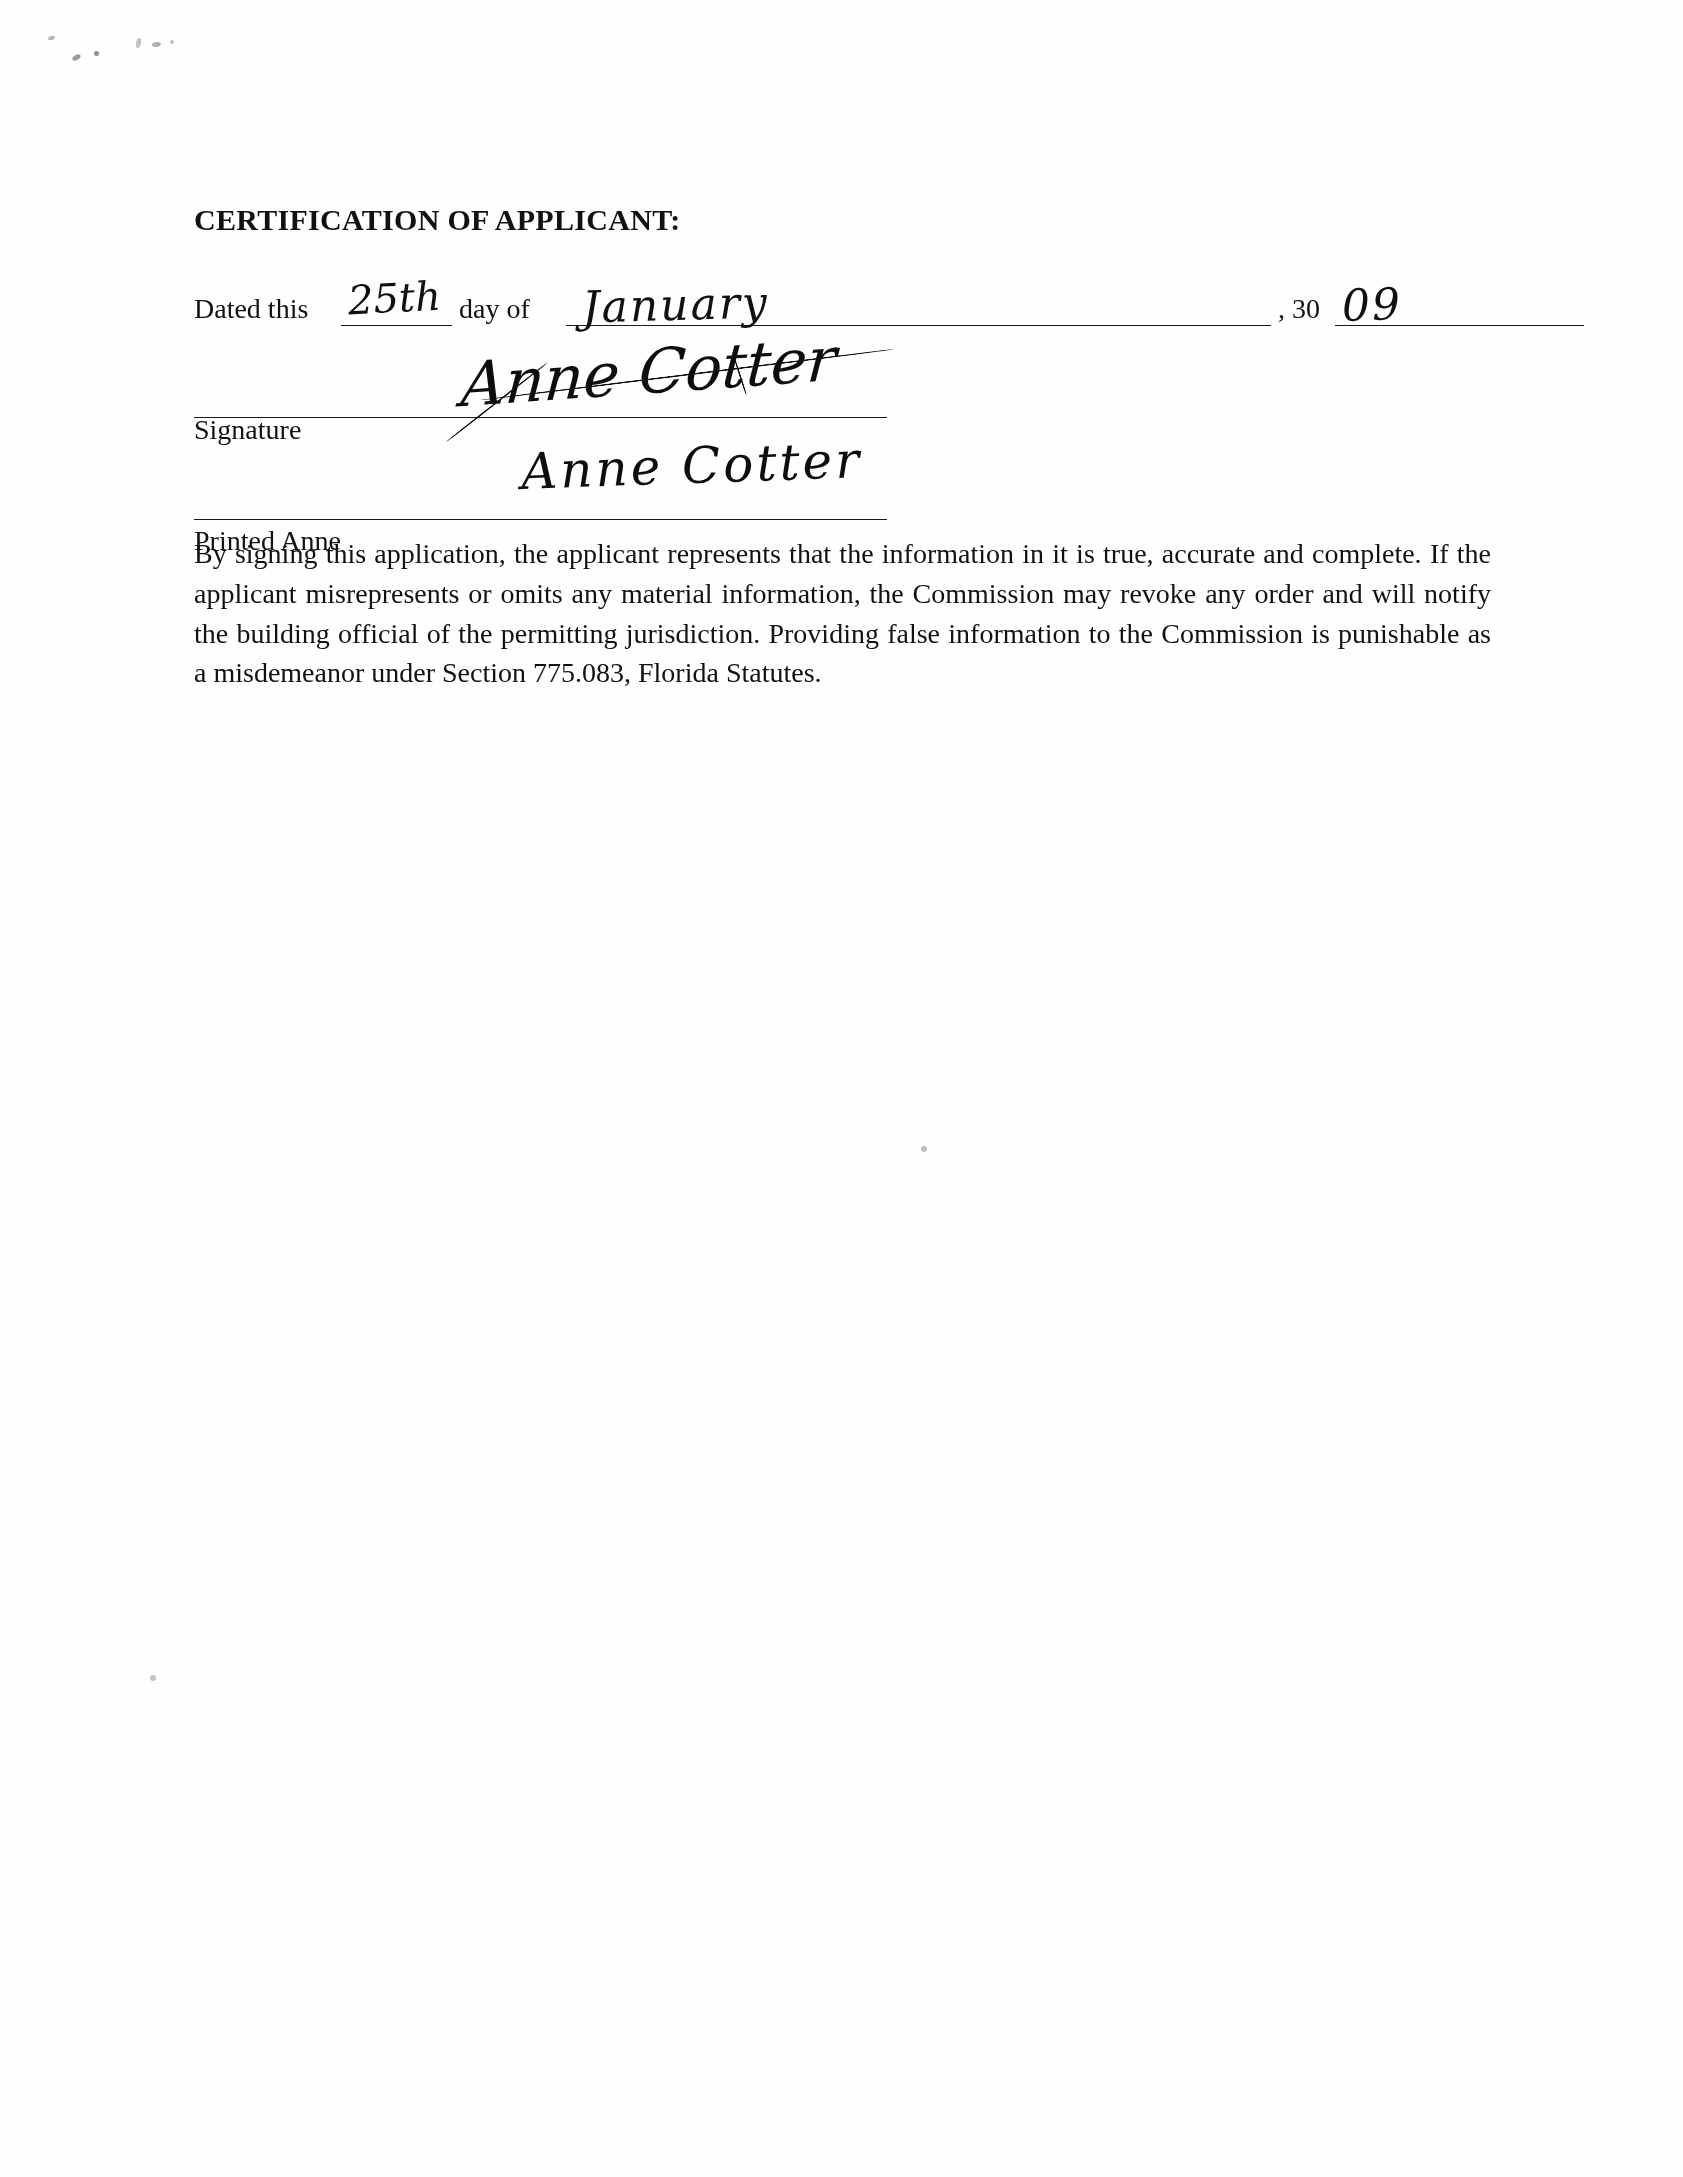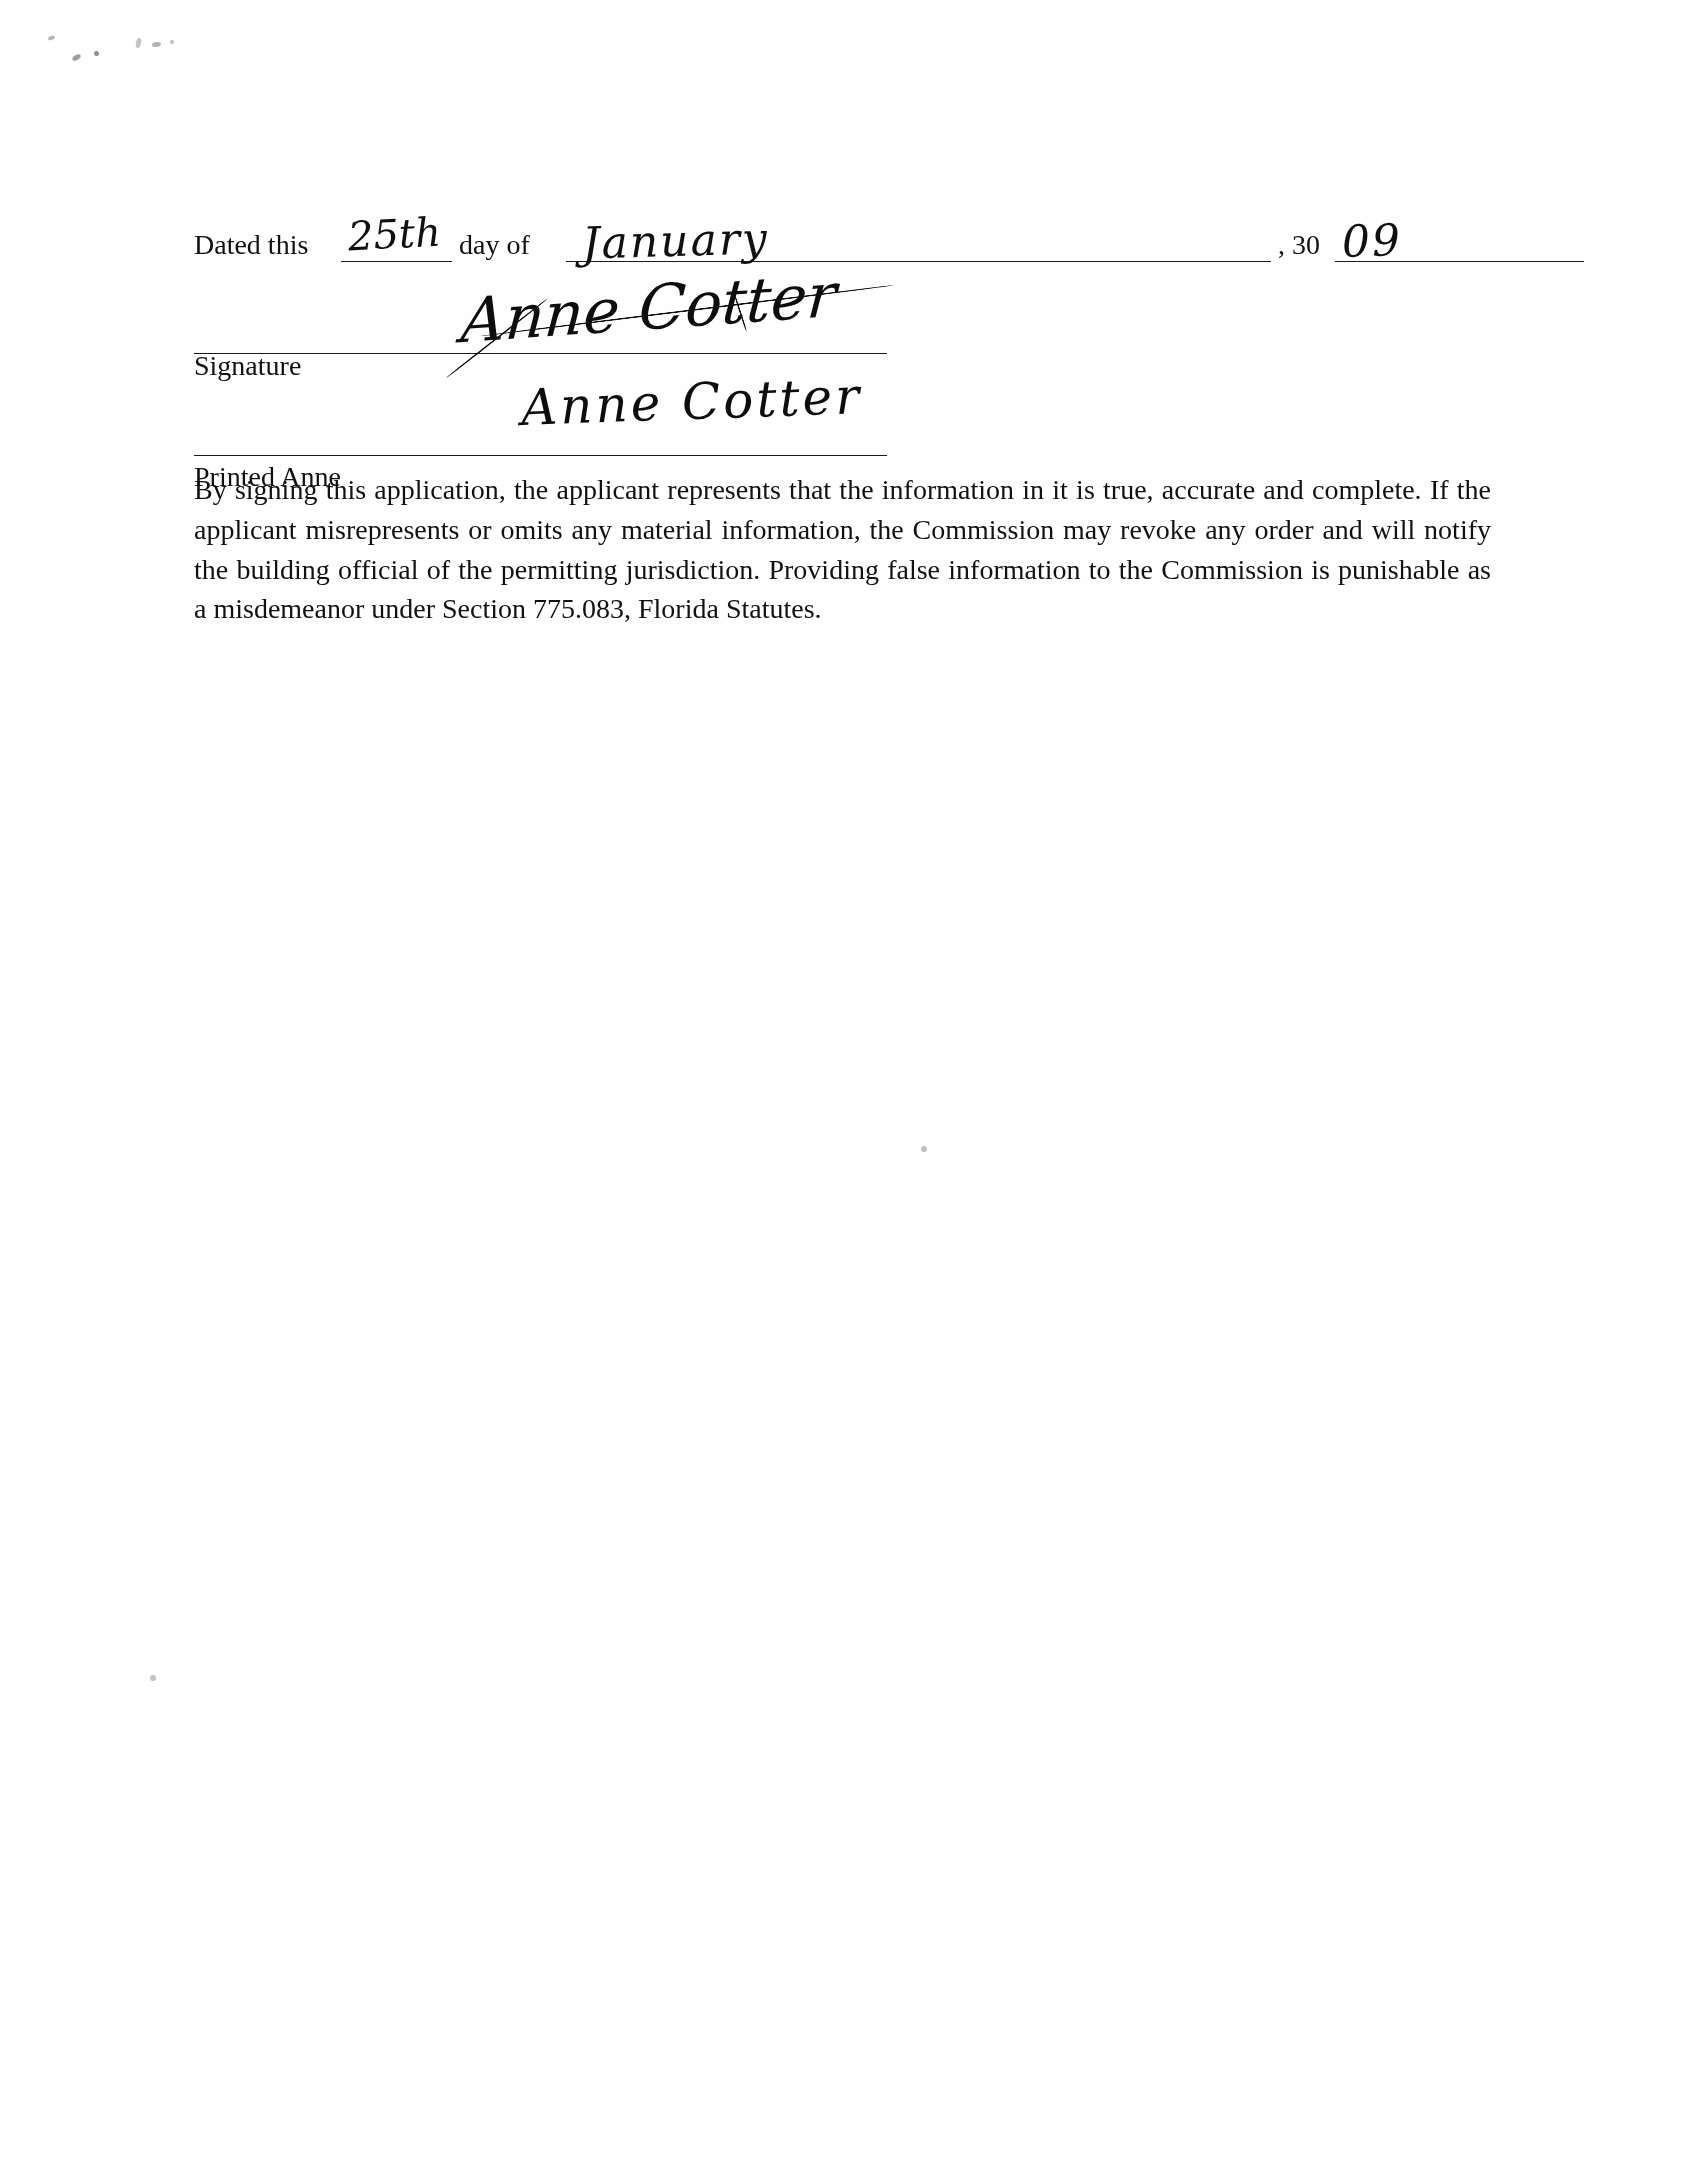--- a/index.html
+++ b/index.html
@@ -170,20 +170,21 @@
   <div class="speck s2"></div>
   <div class="speck s3"></div>
   <div class="speck s4"></div>
   <div class="speck s5"></div>
   <div class="speck s6"></div>
   <div class="speck s7"></div>
   <div class="speck s8"></div>
 
   <div class="content">
 
+    <h1 class="doc-heading">CERTIFICATION OF APPLICANT:</h1>
 
 
     <div class="date-line">
       <span class="date-label">Dated this</span>
       <span class="rule day"></span>
       <span class="hand hand-day">25th</span>
 
       <span class="dayof-label">day of</span>
       <span class="rule month"></span>
       <span class="hand hand-month">January</span>

